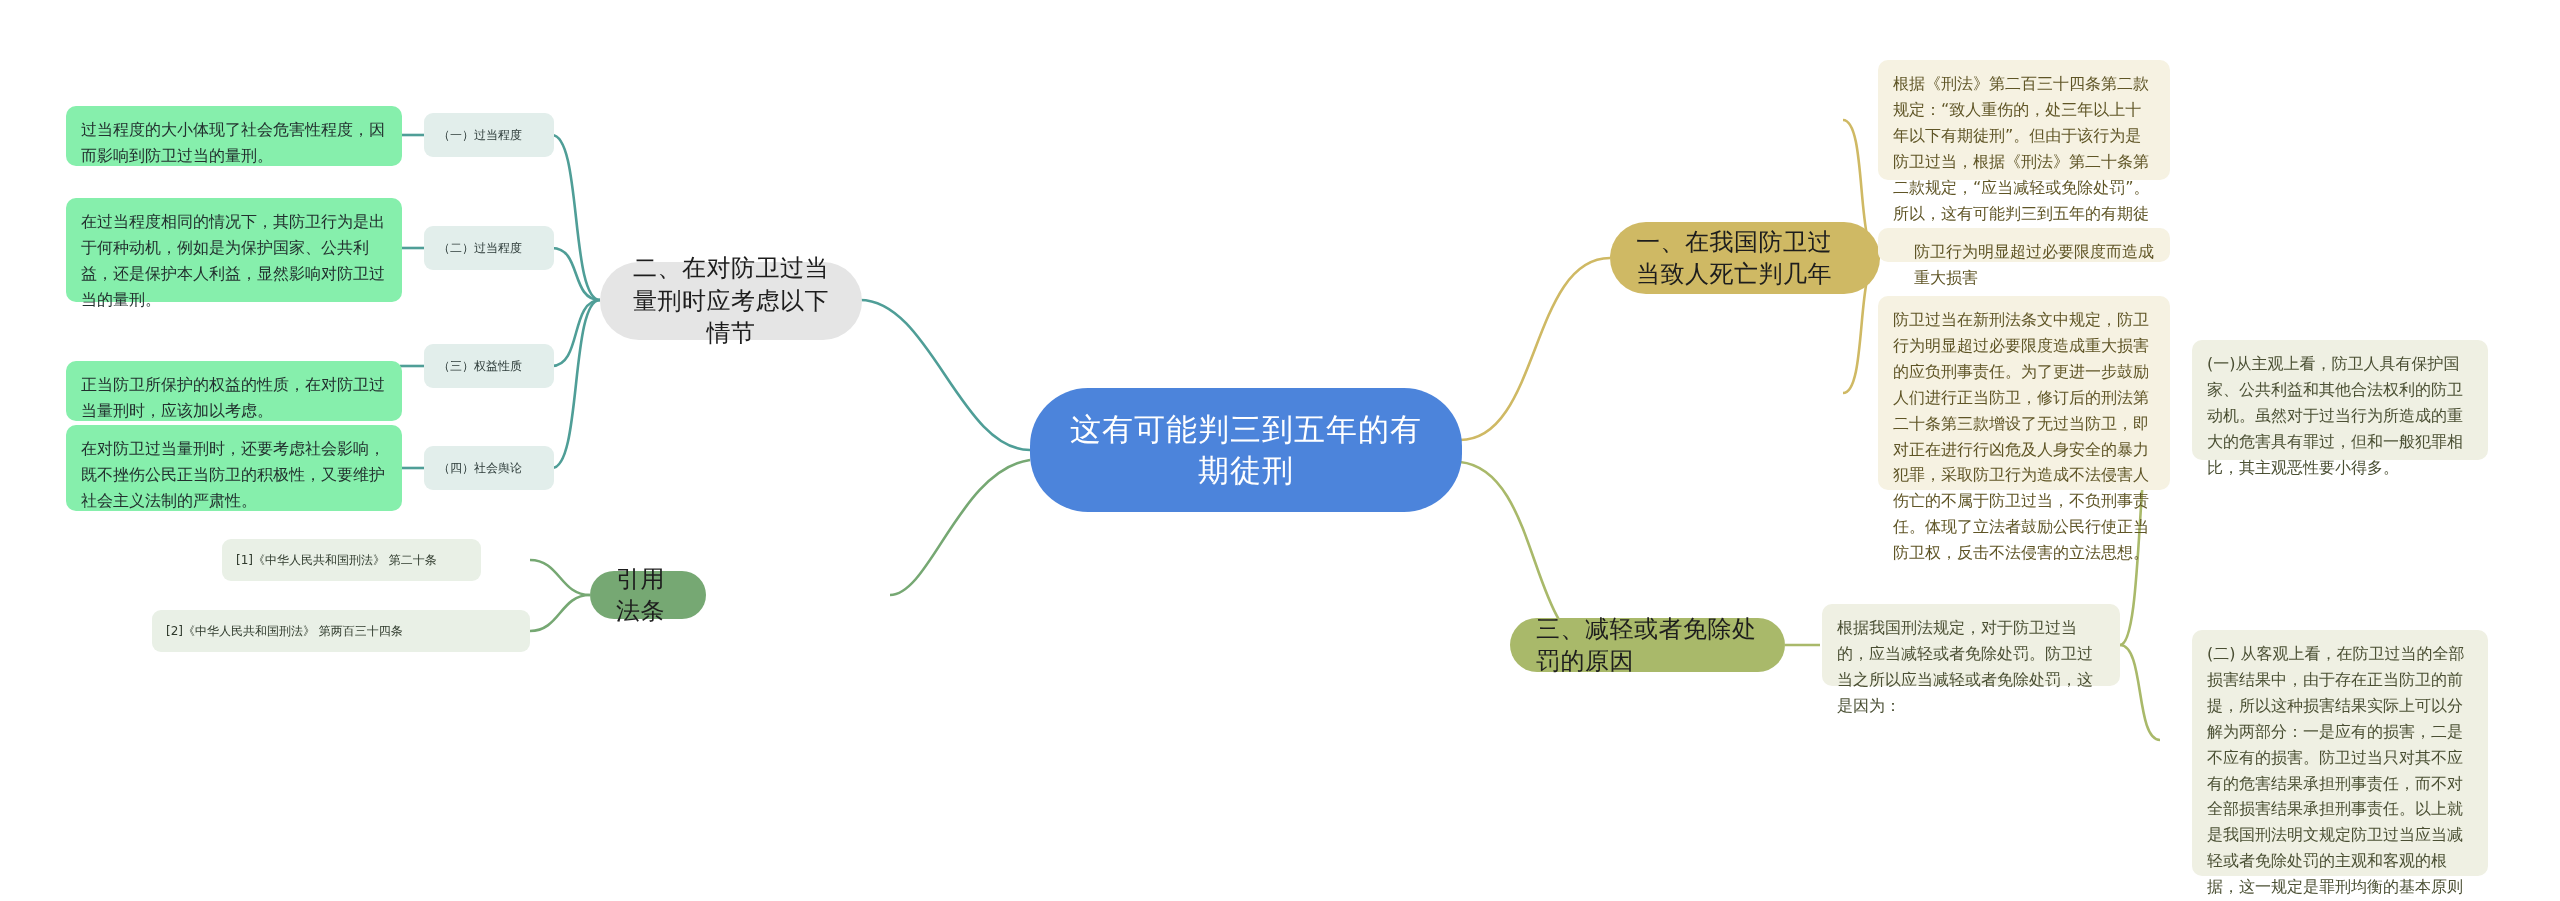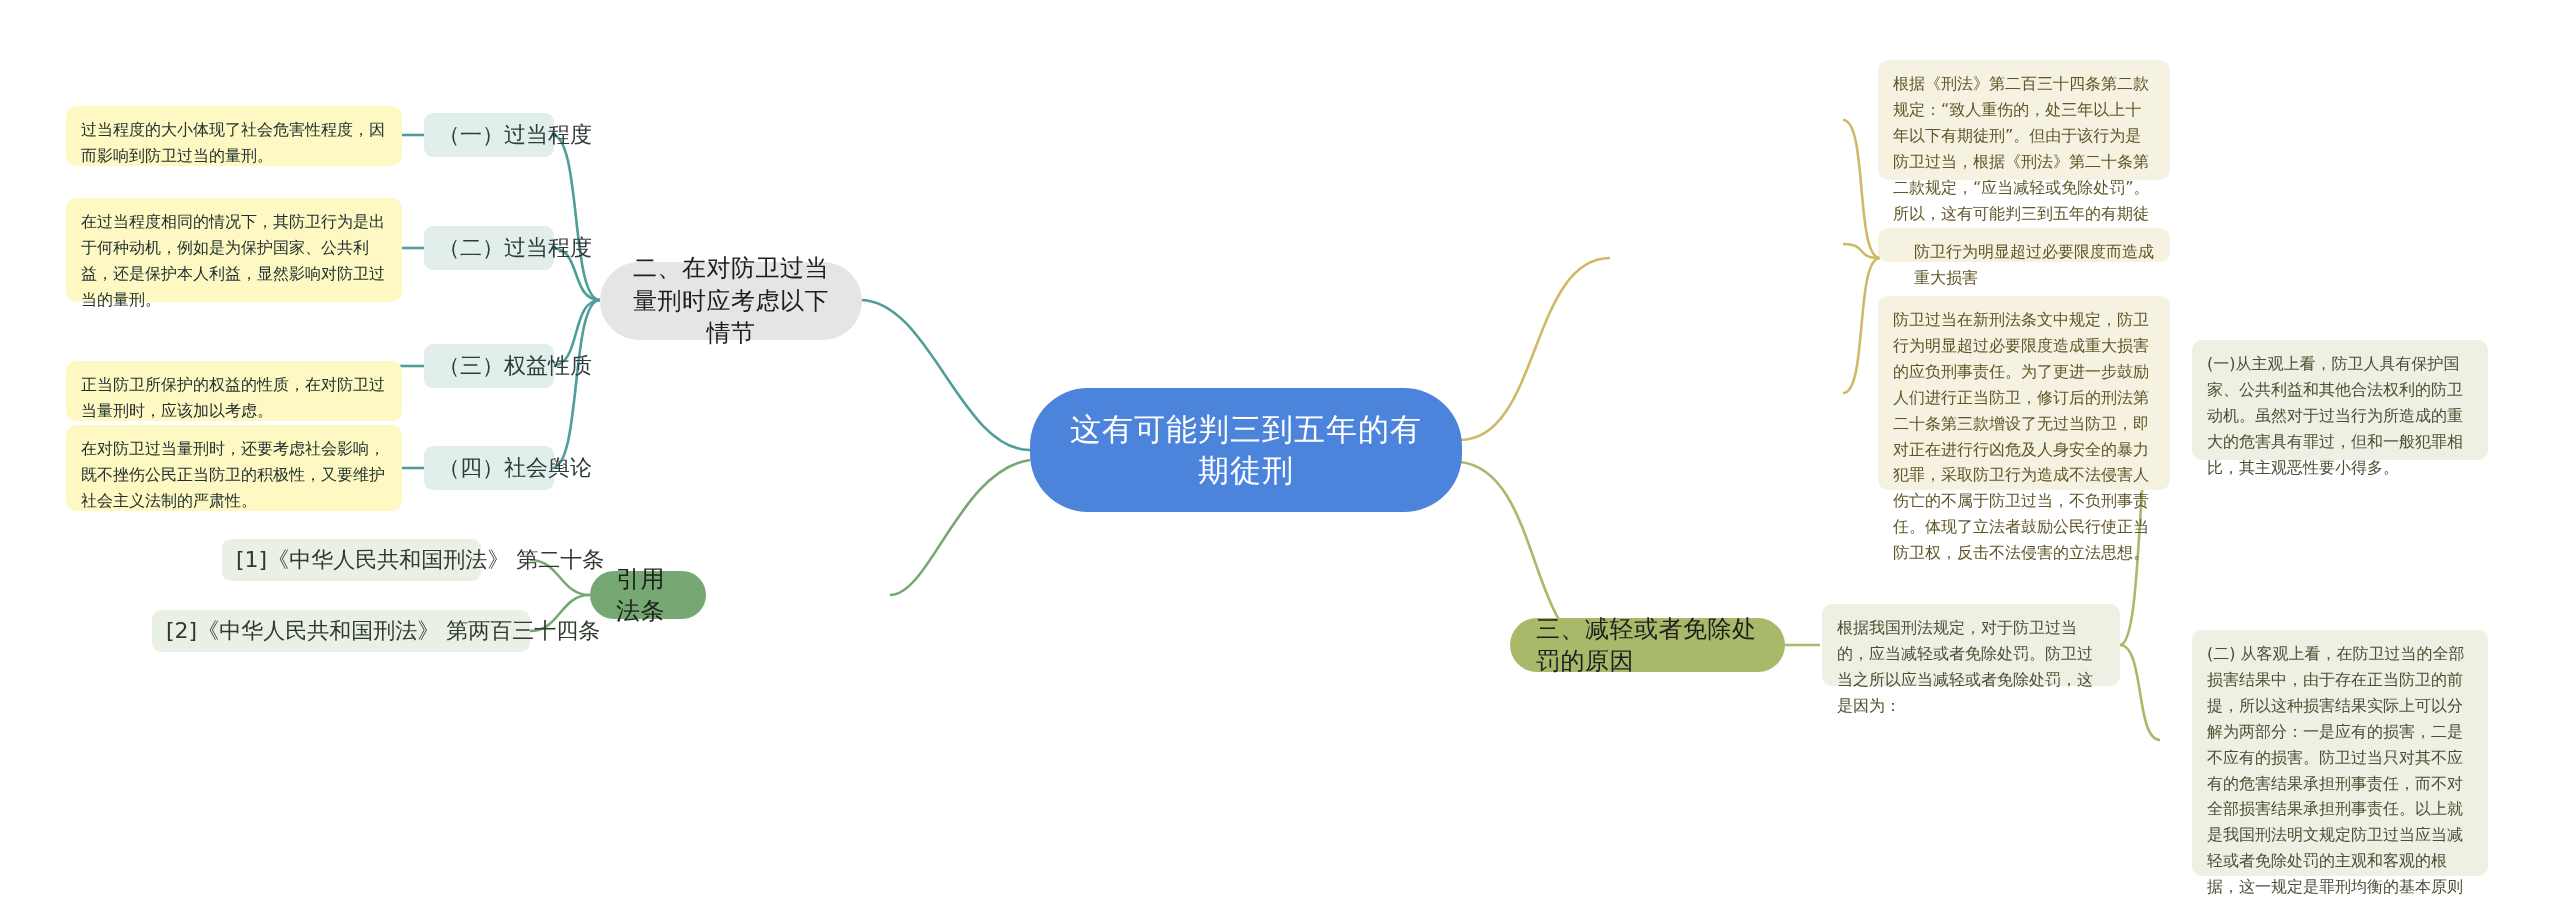--- a/index.html
+++ b/index.html
@@ -26,31 +26,31 @@
     font-size:24px;line-height:1.35;padding:12px 26px;letter-spacing:.5px;
   }
   .branch.teal{background:#e5e5e5;color:#1d1d1d;text-align:center;}
   .branch.gold{background:#cfb964;color:#1d1d1d;}
   .branch.olive{background:#a9b96a;color:#1d1d1d;}
   .branch.green{background:#76a873;color:#1d1d1d;justify-content:center;}
 
   
   .chip{
     border-radius:9px;display:flex;align-items:center;
-    font-size:22px;line-height:1.4;padding:9px 14px;white-space:nowrap;
+    font-size:12px;line-height:1.4;padding:9px 14px;white-space:nowrap;
   }
   .chip.teal{background:#e2eeeb;color:#2d3b39;}
   .chip.green{background:#e9f0e6;color:#2f3a2c;}
 
   
   .card{
     border-radius:10px;font-size:16px;line-height:1.62;padding:11px 15px;
     box-sizing:border-box;word-break:break-all;
   }
-  .card.teal{background:#fef9c3;color:#22302e;}
+  .card.teal{background:#86efac;color:#22302e;}
   .card.cream{background:#f6f2e2;color:#5f5526;}
   .card.sage{background:#eff0e3;color:#4a4f33;}
 
   .center-node,.branch,.chip,.card{z-index:3;}
 </style>
 </head>
 <body>
 
 <div id="canvas">
 
@@ -100,20 +100,21 @@
 
   <div class="node card teal" style="left:66px;top:106px;width:336px;height:60px;">过当程度的大小体现了社会危害性程度，因而影响到防卫过当的量刑。</div>
   <div class="node card teal" style="left:66px;top:198px;width:336px;height:104px;">在过当程度相同的情况下，其防卫行为是出于何种动机，例如是为保护国家、公共利益，还是保护本人利益，显然影响对防卫过当的量刑。</div>
   <div class="node card teal" style="left:66px;top:337px;width:336px;height:60px;margin-top:24px;">正当防卫所保护的权益的性质，在对防卫过当量刑时，应该加以考虑。</div>
   <div class="node card teal" style="left:66px;top:425px;width:336px;height:86px;">在对防卫过当量刑时，还要考虑社会影响，既不挫伤公民正当防卫的积极性，又要维护社会主义法制的严肃性。</div>
 
   <div class="node branch green" style="left:590px;top:571px;width:116px;height:48px;">引用法条</div>
   <div class="node chip green" style="left:222px;top:539px;width:259px;height:42px;">[1]《中华人民共和国刑法》 第二十条</div>
   <div class="node chip green" style="left:152px;top:610px;width:378px;height:42px;">[2]《中华人民共和国刑法》 第两百三十四条</div>
 
+  <div class="node branch gold" style="left:1610px;top:222px;width:270px;height:72px;">一、在我国防卫过当致人死亡判几年</div>
 
   <div class="node card cream" style="left:1878px;top:60px;width:292px;height:120px;">根据《刑法》第二百三十四条第二款规定：“致人重伤的，处三年以上十年以下有期徒刑”。但由于该行为是防卫过当，根据《刑法》第二十条第二款规定，“应当减轻或免除处罚”。所以，这有可能判三到五年的有期徒刑。</div>
   <div class="node card cream" style="left:1878px;top:228px;width:292px;height:34px;padding-left:36px;">防卫行为明显超过必要限度而造成重大损害</div>
   <div class="node card cream" style="left:1878px;top:296px;width:292px;height:194px;">防卫过当在新刑法条文中规定，防卫行为明显超过必要限度造成重大损害的应负刑事责任。为了更进一步鼓励人们进行正当防卫，修订后的刑法第二十条第三款增设了无过当防卫，即对正在进行行凶危及人身安全的暴力犯罪，采取防卫行为造成不法侵害人伤亡的不属于防卫过当，不负刑事责任。体现了立法者鼓励公民行使正当防卫权，反击不法侵害的立法思想。</div>
 
   <div class="node branch olive" style="left:1510px;top:618px;width:275px;height:54px;">三、减轻或者免除处罚的原因</div>
 
   <div class="node card sage" style="left:1822px;top:604px;width:298px;height:82px;">根据我国刑法规定，对于防卫过当的，应当减轻或者免除处罚。防卫过当之所以应当减轻或者免除处罚，这是因为：</div>
 
   <div class="node card sage" style="left:2192px;top:340px;width:296px;height:120px;">(一)从主观上看，防卫人具有保护国家、公共利益和其他合法权利的防卫动机。虽然对于过当行为所造成的重大的危害具有罪过，但和一般犯罪相比，其主观恶性要小得多。</div>

